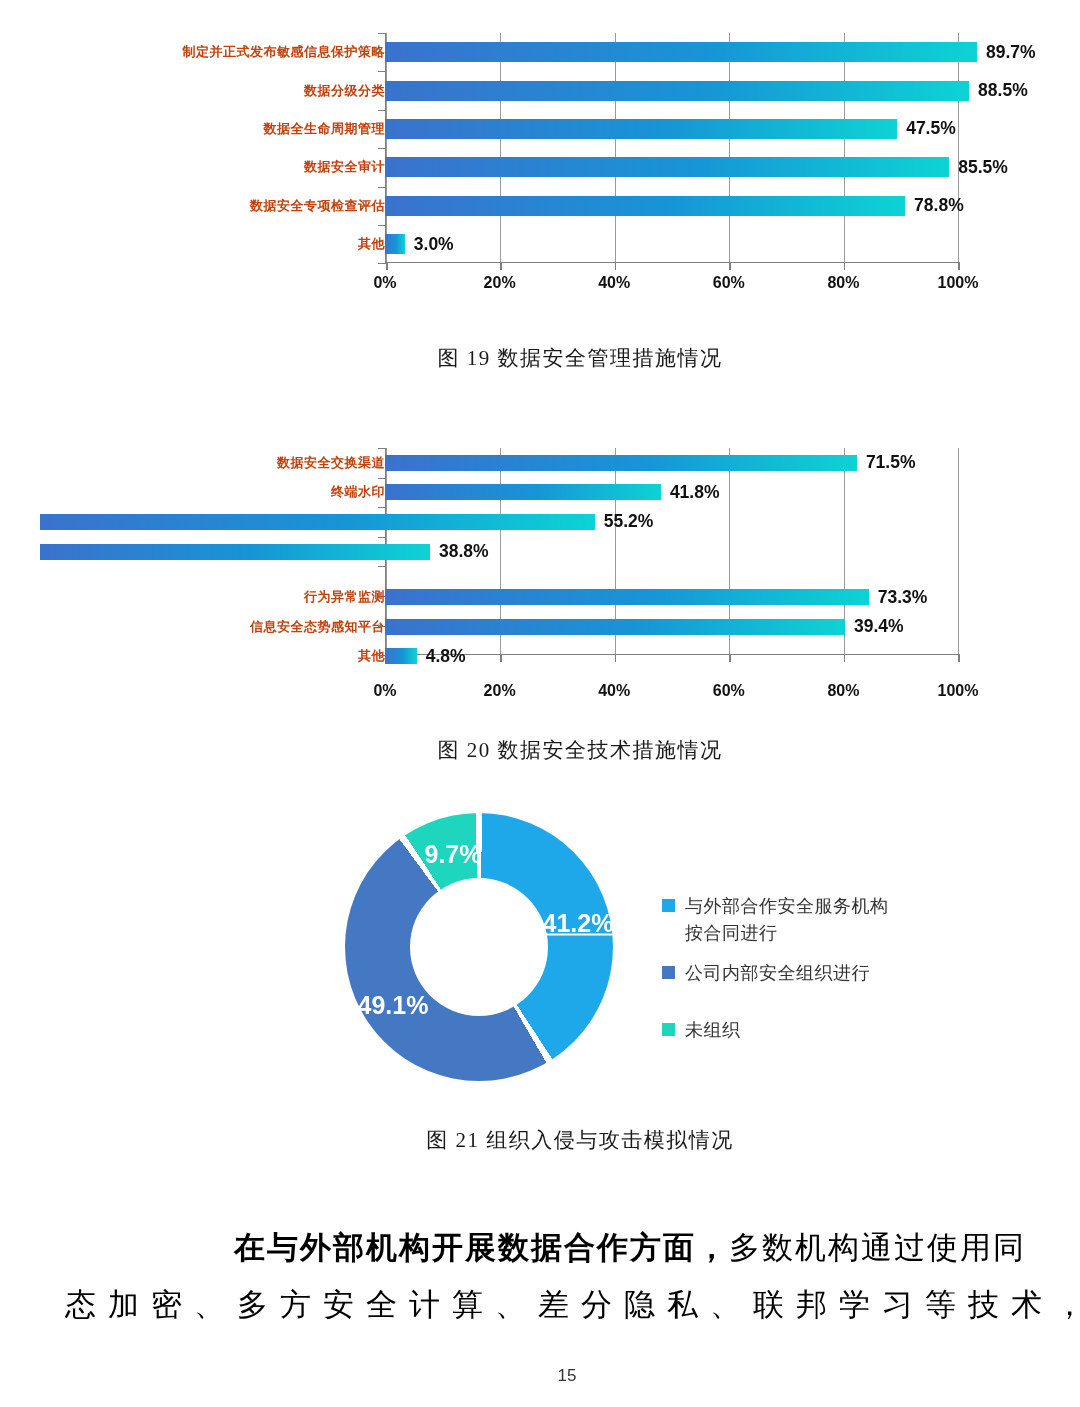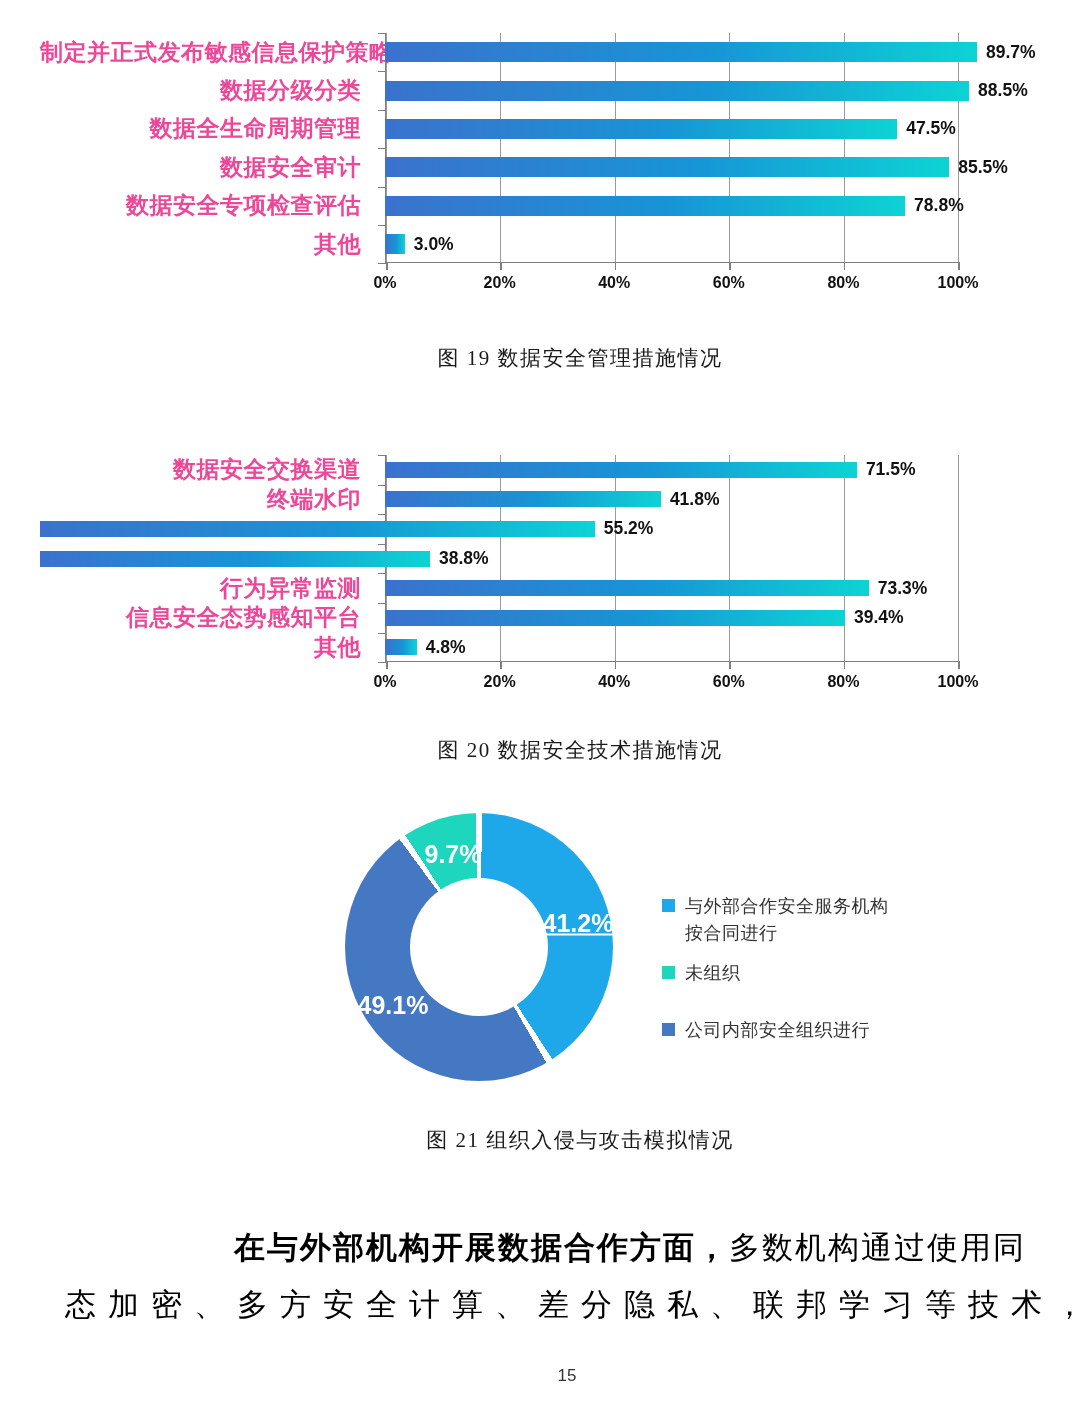--- a/index.html
+++ b/index.html
@@ -16,22 +16,22 @@
   .bc-grid{
     position:absolute;left:345px;width:573px;top:0;
     border-left:1.5px solid #7f7f7f;border-bottom:1.5px solid #7f7f7f;
     box-sizing:border-box;z-index:0;
   }
   .gl{position:absolute;top:0;bottom:0;width:1px;background:#9b9b9b;}
   .tick-l{position:absolute;left:-8px;width:8px;height:1px;background:#7f7f7f;}
   .tick-b{position:absolute;bottom:-8px;height:8px;width:1.5px;background:#7f7f7f;}
   .bc-row{display:flex;align-items:center;position:relative;z-index:1;}
   .bc-label{
-    width:345px;text-align:right;padding-right:24px;box-sizing:border-box;
-    font-weight:bold;font-size:23px;color:#ec4899;white-space:nowrap;letter-spacing:.5px;
+    width:345px;text-align:right;padding-right:0;box-sizing:border-box;
+    font-weight:bold;font-size:13px;color:#c2410c;white-space:nowrap;letter-spacing:.5px;
   }
   .bc-barwrap{flex:1;display:flex;align-items:center;height:100%;}
   .bc-bar{
     height:20px;
     background:linear-gradient(90deg,#3b72cd 0%,#1795d6 55%,#0dd3d4 100%);
   }
   #chart20 .bc-bar{height:16px;}
   .bc-val{margin-left:9px;font-size:17.5px;font-weight:600;color:#111;white-space:nowrap;}
   .bc-xaxis{position:relative;margin-left:345px;width:573px;height:32px;}
   .bc-xaxis span{
@@ -178,21 +178,21 @@
           <div class="tick-b" style="left: 100%;"></div>
           <div class="tick-l" style="top: 0px;"></div>
           <div class="tick-l" style="top: 29.6px;"></div>
           <div class="tick-l" style="top: 59.2px;"></div>
           <div class="tick-l" style="top: 88.8px;"></div>
           <div class="tick-l" style="top: 118.4px;"></div>
           <div class="tick-l" style="top: 148px;"></div>
           <div class="tick-l" style="top: 177.6px;"></div>
           <div class="tick-l" style="top: 207.2px;"></div>
         </div>
-        <div class="bc-row" style="height: 29.6px; margin-top: 7px;">
+        <div class="bc-row" style="height: 29.6px;">
           <div class="bc-label">数据安全交换渠道</div>
           <div class="bc-barwrap">
             <div class="bc-bar" style="width: 71.5%; height: 16px; background: linear-gradient(90deg, rgb(59, 114, 205) 0%, rgb(23, 149, 214) 55%, rgb(13, 211, 212) 100%);"></div>
             <span class="bc-val">71.5%</span>
           </div>
         </div>
         <div class="bc-row" style="height: 29.6px;">
           <div class="bc-label">终端水印</div>
           <div class="bc-barwrap">
             <div class="bc-bar" style="width: 41.8%; height: 16px; background: linear-gradient(90deg, rgb(59, 114, 205) 0%, rgb(23, 149, 214) 55%, rgb(13, 211, 212) 100%);"></div>
@@ -204,21 +204,21 @@
             <div class="bc-bar" style="width: 55.2%; height: 16px; background: linear-gradient(90deg, rgb(59, 114, 205) 0%, rgb(23, 149, 214) 55%, rgb(13, 211, 212) 100%);"></div>
             <span class="bc-val">55.2%</span>
           </div>
         </div>
         <div class="bc-row" style="height: 29.6px;">
           <div class="bc-barwrap">
             <div class="bc-bar" style="width: 38.8%; height: 16px; background: linear-gradient(90deg, rgb(59, 114, 205) 0%, rgb(23, 149, 214) 55%, rgb(13, 211, 212) 100%);"></div>
             <span class="bc-val">38.8%</span>
           </div>
         </div>
-        <div class="bc-row" style="height: 29.6px;">
+        <div class="bc-row" style="height: 29.6px; margin-top: 16px;">
           <div class="bc-label">行为异常监测</div>
           <div class="bc-barwrap">
             <div class="bc-bar" style="width: 73.3%; height: 16px; background: linear-gradient(90deg, rgb(59, 114, 205) 0%, rgb(23, 149, 214) 55%, rgb(13, 211, 212) 100%);"></div>
             <span class="bc-val">73.3%</span>
           </div>
         </div>
         <div class="bc-row" style="height: 29.6px;">
           <div class="bc-label">信息安全态势感知平台</div>
           <div class="bc-barwrap">
             <div class="bc-bar" style="width: 69.7%; height: 16px; background: linear-gradient(90deg, rgb(59, 114, 205) 0%, rgb(23, 149, 214) 55%, rgb(13, 211, 212) 100%);"></div>
@@ -251,26 +251,26 @@
     <span class="donut-lab p1">49.1%</span>
     <span class="donut-lab p2">9.7%</span>
   </div>
   <div class="legend" id="legend21">
       <div class="legend-item">
         <span class="legend-swatch" style="background: rgb(30, 168, 233);"></span>
         <span class="legend-label">与外部合作安全服务机构
 按合同进行</span>
       </div>
       <div class="legend-item">
+        <span class="legend-swatch" style="background: rgb(68, 120, 195);"></span>
+        <span class="legend-label">公司内部安全组织进行</span>
+      </div>
+      <div class="legend-item">
         <span class="legend-swatch" style="background: rgb(30, 213, 190);"></span>
         <span class="legend-label">未组织</span>
-      </div>
-      <div class="legend-item">
-        <span class="legend-swatch" style="background: rgb(68, 120, 195);"></span>
-        <span class="legend-label">公司内部安全组织进行</span>
       </div>
     </div>
   <div class="caption" id="cap21">图 21 组织入侵与攻击模拟情况</div>
 
   <div class="para-line" id="para1">
     <span class="b">在与外部机构开展数据合作方面，</span><span>多数机构通过使用同</span>
   </div>
   <div class="para-line" id="para2">态加密、多方安全计算、差分隐私、联邦学习等技术，保障</div>
 
   <div class="pageno">15</div>

